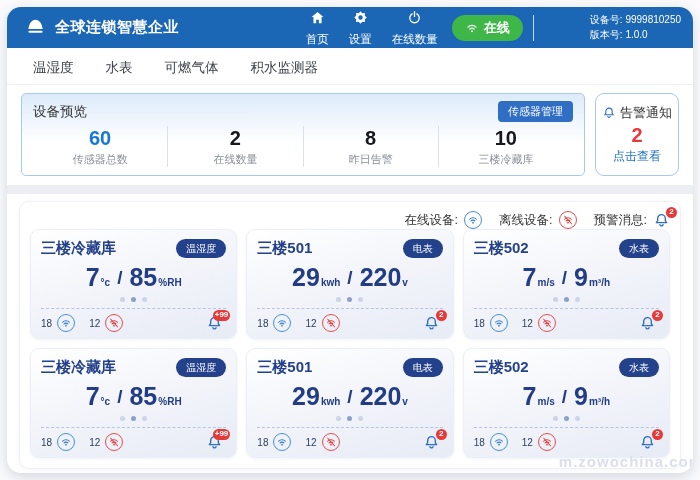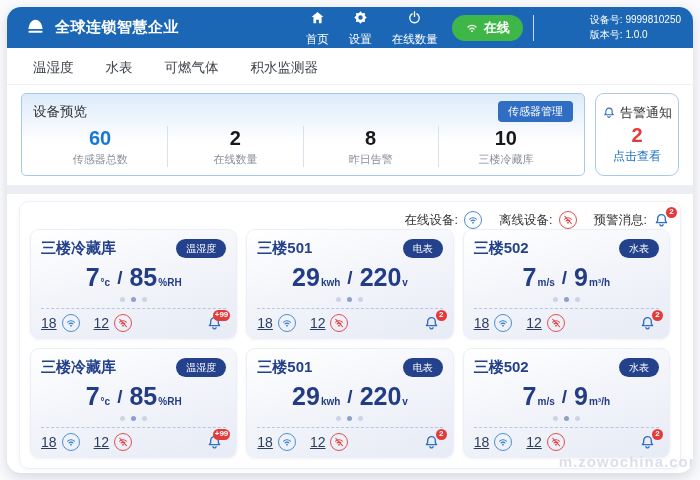--- a/index.html
+++ b/index.html
@@ -80,21 +80,21 @@
   .type-pill { background:#24418c; color:#fff; font-size:10px; padding:2.5px 10px; border-radius:10px; }
   .vals { display:flex; align-items:flex-end; justify-content:center; margin-top:7px; color:#223c86; }
   .vals .num { font-size:25px; font-weight:800; line-height:1; }
   .vals .unit { font-size:10px; font-weight:700; padding:0 0 2px 1px; }
   .vals .sep { font-size:19px; font-weight:700; margin:0 7px; padding-bottom:1px; }
   .dots { display:flex; justify-content:center; gap:6px; margin-top:7px; }
   .dot { width:5px; height:5px; border-radius:50%; background:#ccd4e6; }
   .dot.mid { background:#8fa0c6; }
   .card-foot { margin-top:auto; border-top:1px dashed #b9c6e0; padding-top:5px;
                display:flex; align-items:center; gap:5px; }
-  .cnt { font-size:14px; color:#2c3e5d;text-decoration:underline; }
+  .cnt { font-size:10px; color:#2c3e5d; }
   .cnt.off { margin-left:9px; }
   .card-foot .bell-wrap { margin-left:auto; margin-right:3px; }
 
   .watermark { position:absolute; right:-10px; bottom:3px; font-size:15px; font-weight:700;
                letter-spacing:1px; color:#dcdfeb; pointer-events:none; }
 </style>
 </head>
 <body>
 
 <svg width="0" height="0" style="position:absolute">

